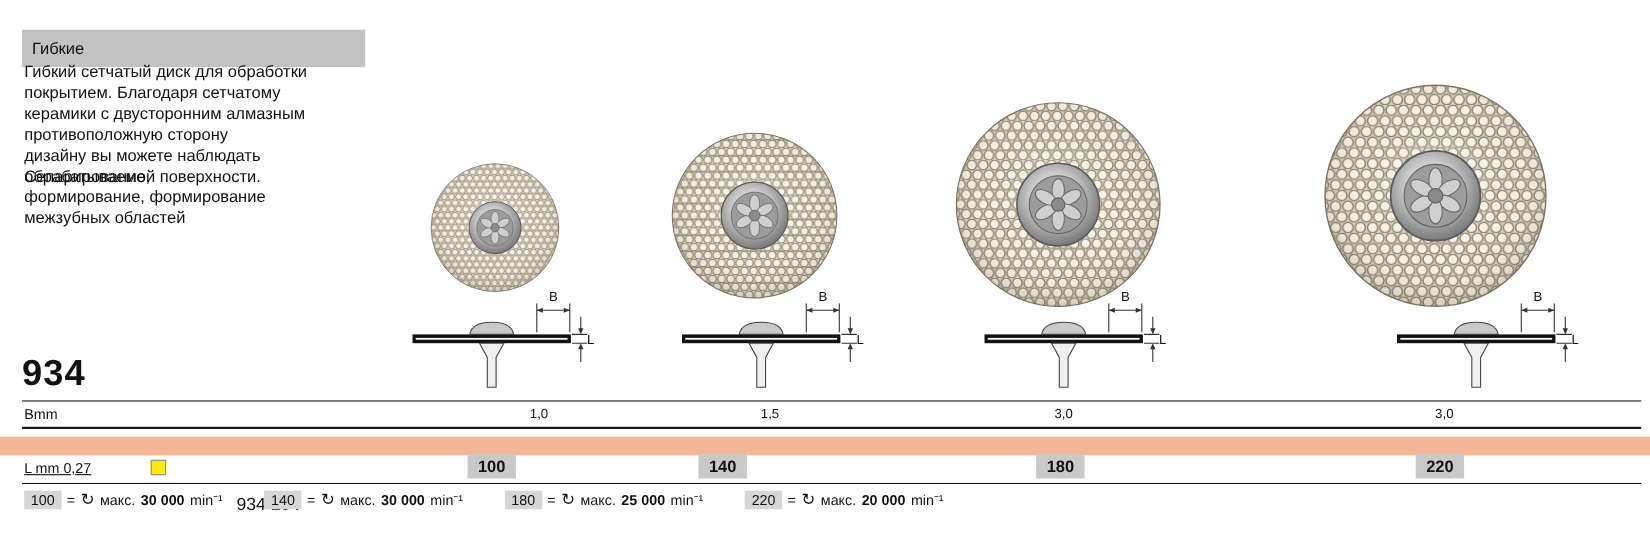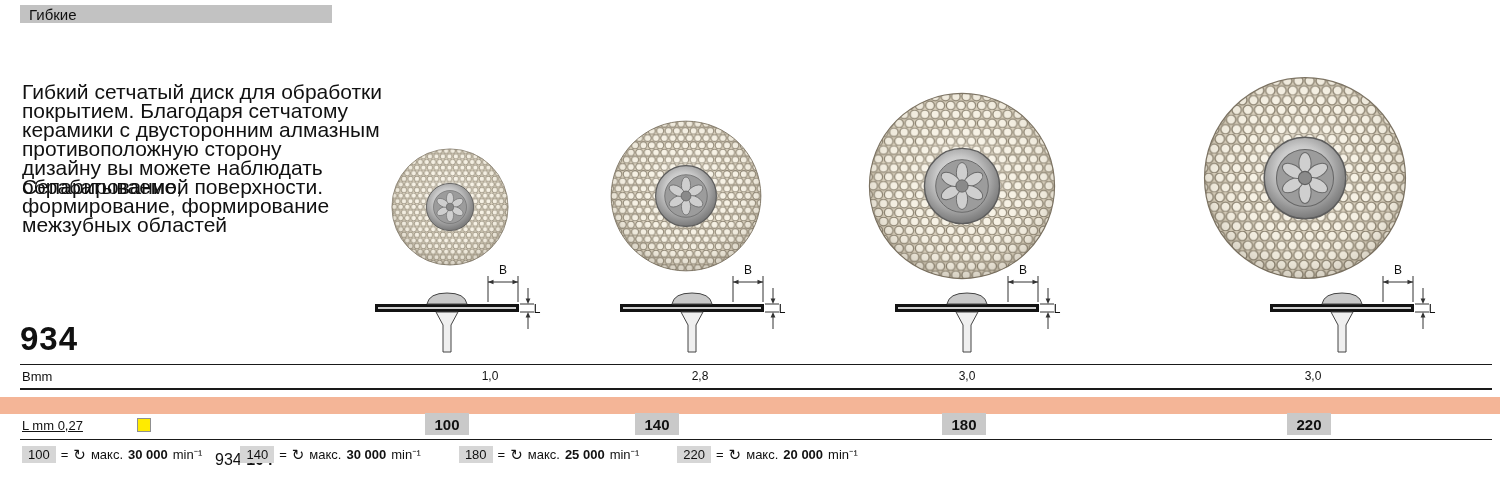--- a/index.html
+++ b/index.html
@@ -1,27 +1,27 @@
 <!DOCTYPE html>
 <html><head>
 <meta charset="utf-8">
 <style>
   html,body { margin:0; padding:0; background:#ffffff; }
   .page {
     position:relative; width:1500px; height:500px; background:#ffffff;
     font-family:"Liberation Sans", sans-serif; color:#111; overflow:hidden;
   }
   .header-bar {
-    position:absolute; left:20px; top:5px; width:312px; height:18px;
+    position:absolute; left:20px; top:27px; width:312px; height:34px;
     background:#c2c2c2; display:flex; align-items:center;
     padding-left:9px; box-sizing:border-box; font-size:15px;
   }
   .description {
     position:absolute; left:22px; top:56px; width:370px;
-    font-size:21px; line-height:19px; white-space:nowrap;margin-top:26px;
+    font-size:15px; line-height:19px; white-space:nowrap;
   }
   .overlap-line { position:relative; height:19px; }
   .overlap-line span { position:absolute; left:0; top:0; }
   .product-number {
     position:absolute; left:20px; top:320px;
     font-size:33px; font-weight:bold; letter-spacing:1px;
   }
   .rule { position:absolute; left:20px; width:1472px; background:#1a1a1a; }
   .rule1 { top:364px; height:1px; }
   .rule2 { top:388px; height:2px; }
@@ -174,21 +174,21 @@
     <text x="131" y="12" text-anchor="middle" font-size="12" fill="#111">B</text>
     <text x="165" y="51" text-anchor="middle" font-size="12" fill="#111">L</text>
   </svg>
 
   <div class="product-number">934</div>
 
   <div class="rule rule1"></div>
 
   <div class="b-row-label">Bmm</div>
   <div class="b-value bv1">1,0</div>
-  <div class="b-value bv2">2,8</div>
+  <div class="b-value bv2">1,5</div>
   <div class="b-value bv3">3,0</div>
   <div class="b-value bv4">3,0</div>
 
   <div class="rule rule2"></div>
   <div class="band"></div>
 
   <div class="l-row-label">L mm 0,27</div>
   <div class="yellow-square"></div>
   <div class="order">
     <span>934 </span><span class="bold">104</span>

